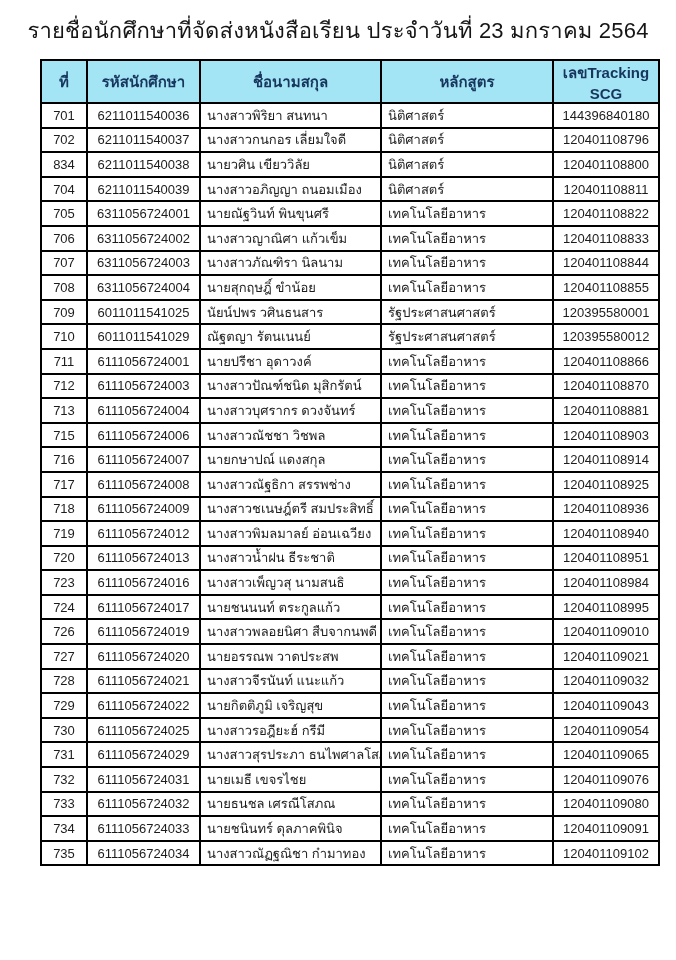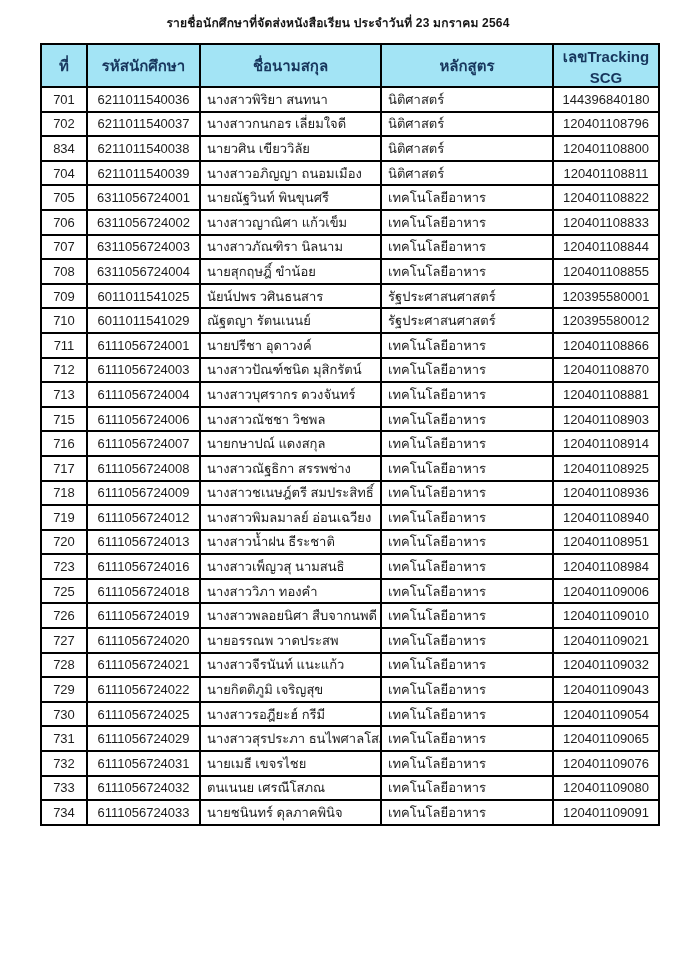--- a/index.html
+++ b/index.html
@@ -12,22 +12,22 @@
     overflow: hidden;
   }
   .page {
     width: 676px;
     height: 960px;
     background: #ffffff;
     position: relative;
   }
   .page-title {
     text-align: center;
-    font-weight: bold;
-    font-size: 12px;
+    font-weight: normal;
+    font-size: 22px;
     color: #151515;
     padding-top: 13px;
     letter-spacing: 0.2px;
   }
   table.roster {
     border-collapse: collapse;
     margin: 11px 0 0 40px;
     width: 618px;
     table-layout: fixed;
   }
@@ -218,25 +218,25 @@
           <td class="c-track">120401108951</td>
         </tr>
         <tr>
           <td class="c-no">723</td>
           <td class="c-id">6111056724016</td>
           <td class="c-name">นางสาวเพ็ญวสุ นามสนธิ</td>
           <td class="c-prog">เทคโนโลยีอาหาร</td>
           <td class="c-track">120401108984</td>
         </tr>
         <tr>
-          <td class="c-no">725</td>
-          <td class="c-id">6111056724018</td>
-          <td class="c-name">นางสาววิภา ทองคำ</td>
-          <td class="c-prog">เทคโนโลยีอาหาร</td>
-          <td class="c-track">120401109006</td>
+          <td class="c-no">724</td>
+          <td class="c-id">6111056724017</td>
+          <td class="c-name">นายชนนนท์ ตระกูลแก้ว</td>
+          <td class="c-prog">เทคโนโลยีอาหาร</td>
+          <td class="c-track">120401108995</td>
         </tr>
         <tr>
           <td class="c-no">726</td>
           <td class="c-id">6111056724019</td>
           <td class="c-name">นางสาวพลอยนิศา สืบจากนพดี</td>
           <td class="c-prog">เทคโนโลยีอาหาร</td>
           <td class="c-track">120401109010</td>
         </tr>
         <tr>
           <td class="c-no">727</td>
@@ -276,27 +276,34 @@
         <tr>
           <td class="c-no">732</td>
           <td class="c-id">6111056724031</td>
           <td class="c-name">นายเมธี เขจรไชย</td>
           <td class="c-prog">เทคโนโลยีอาหาร</td>
           <td class="c-track">120401109076</td>
         </tr>
         <tr>
           <td class="c-no">733</td>
           <td class="c-id">6111056724032</td>
-          <td class="c-name">ตนเนนย เศรณีโสภณ</td>
+          <td class="c-name">นายธนชล เศรณีโสภณ</td>
           <td class="c-prog">เทคโนโลยีอาหาร</td>
           <td class="c-track">120401109080</td>
         </tr>
         <tr>
           <td class="c-no">734</td>
           <td class="c-id">6111056724033</td>
           <td class="c-name">นายชนินทร์ ดุลภาคพินิจ</td>
           <td class="c-prog">เทคโนโลยีอาหาร</td>
           <td class="c-track">120401109091</td>
         </tr>
+        <tr>
+          <td class="c-no">735</td>
+          <td class="c-id">6111056724034</td>
+          <td class="c-name">นางสาวณัฏฐณิชา ก๋ามาทอง</td>
+          <td class="c-prog">เทคโนโลยีอาหาร</td>
+          <td class="c-track">120401109102</td>
+        </tr>
       </tbody>
   </table>
 
 </div>
 
 </body></html>

